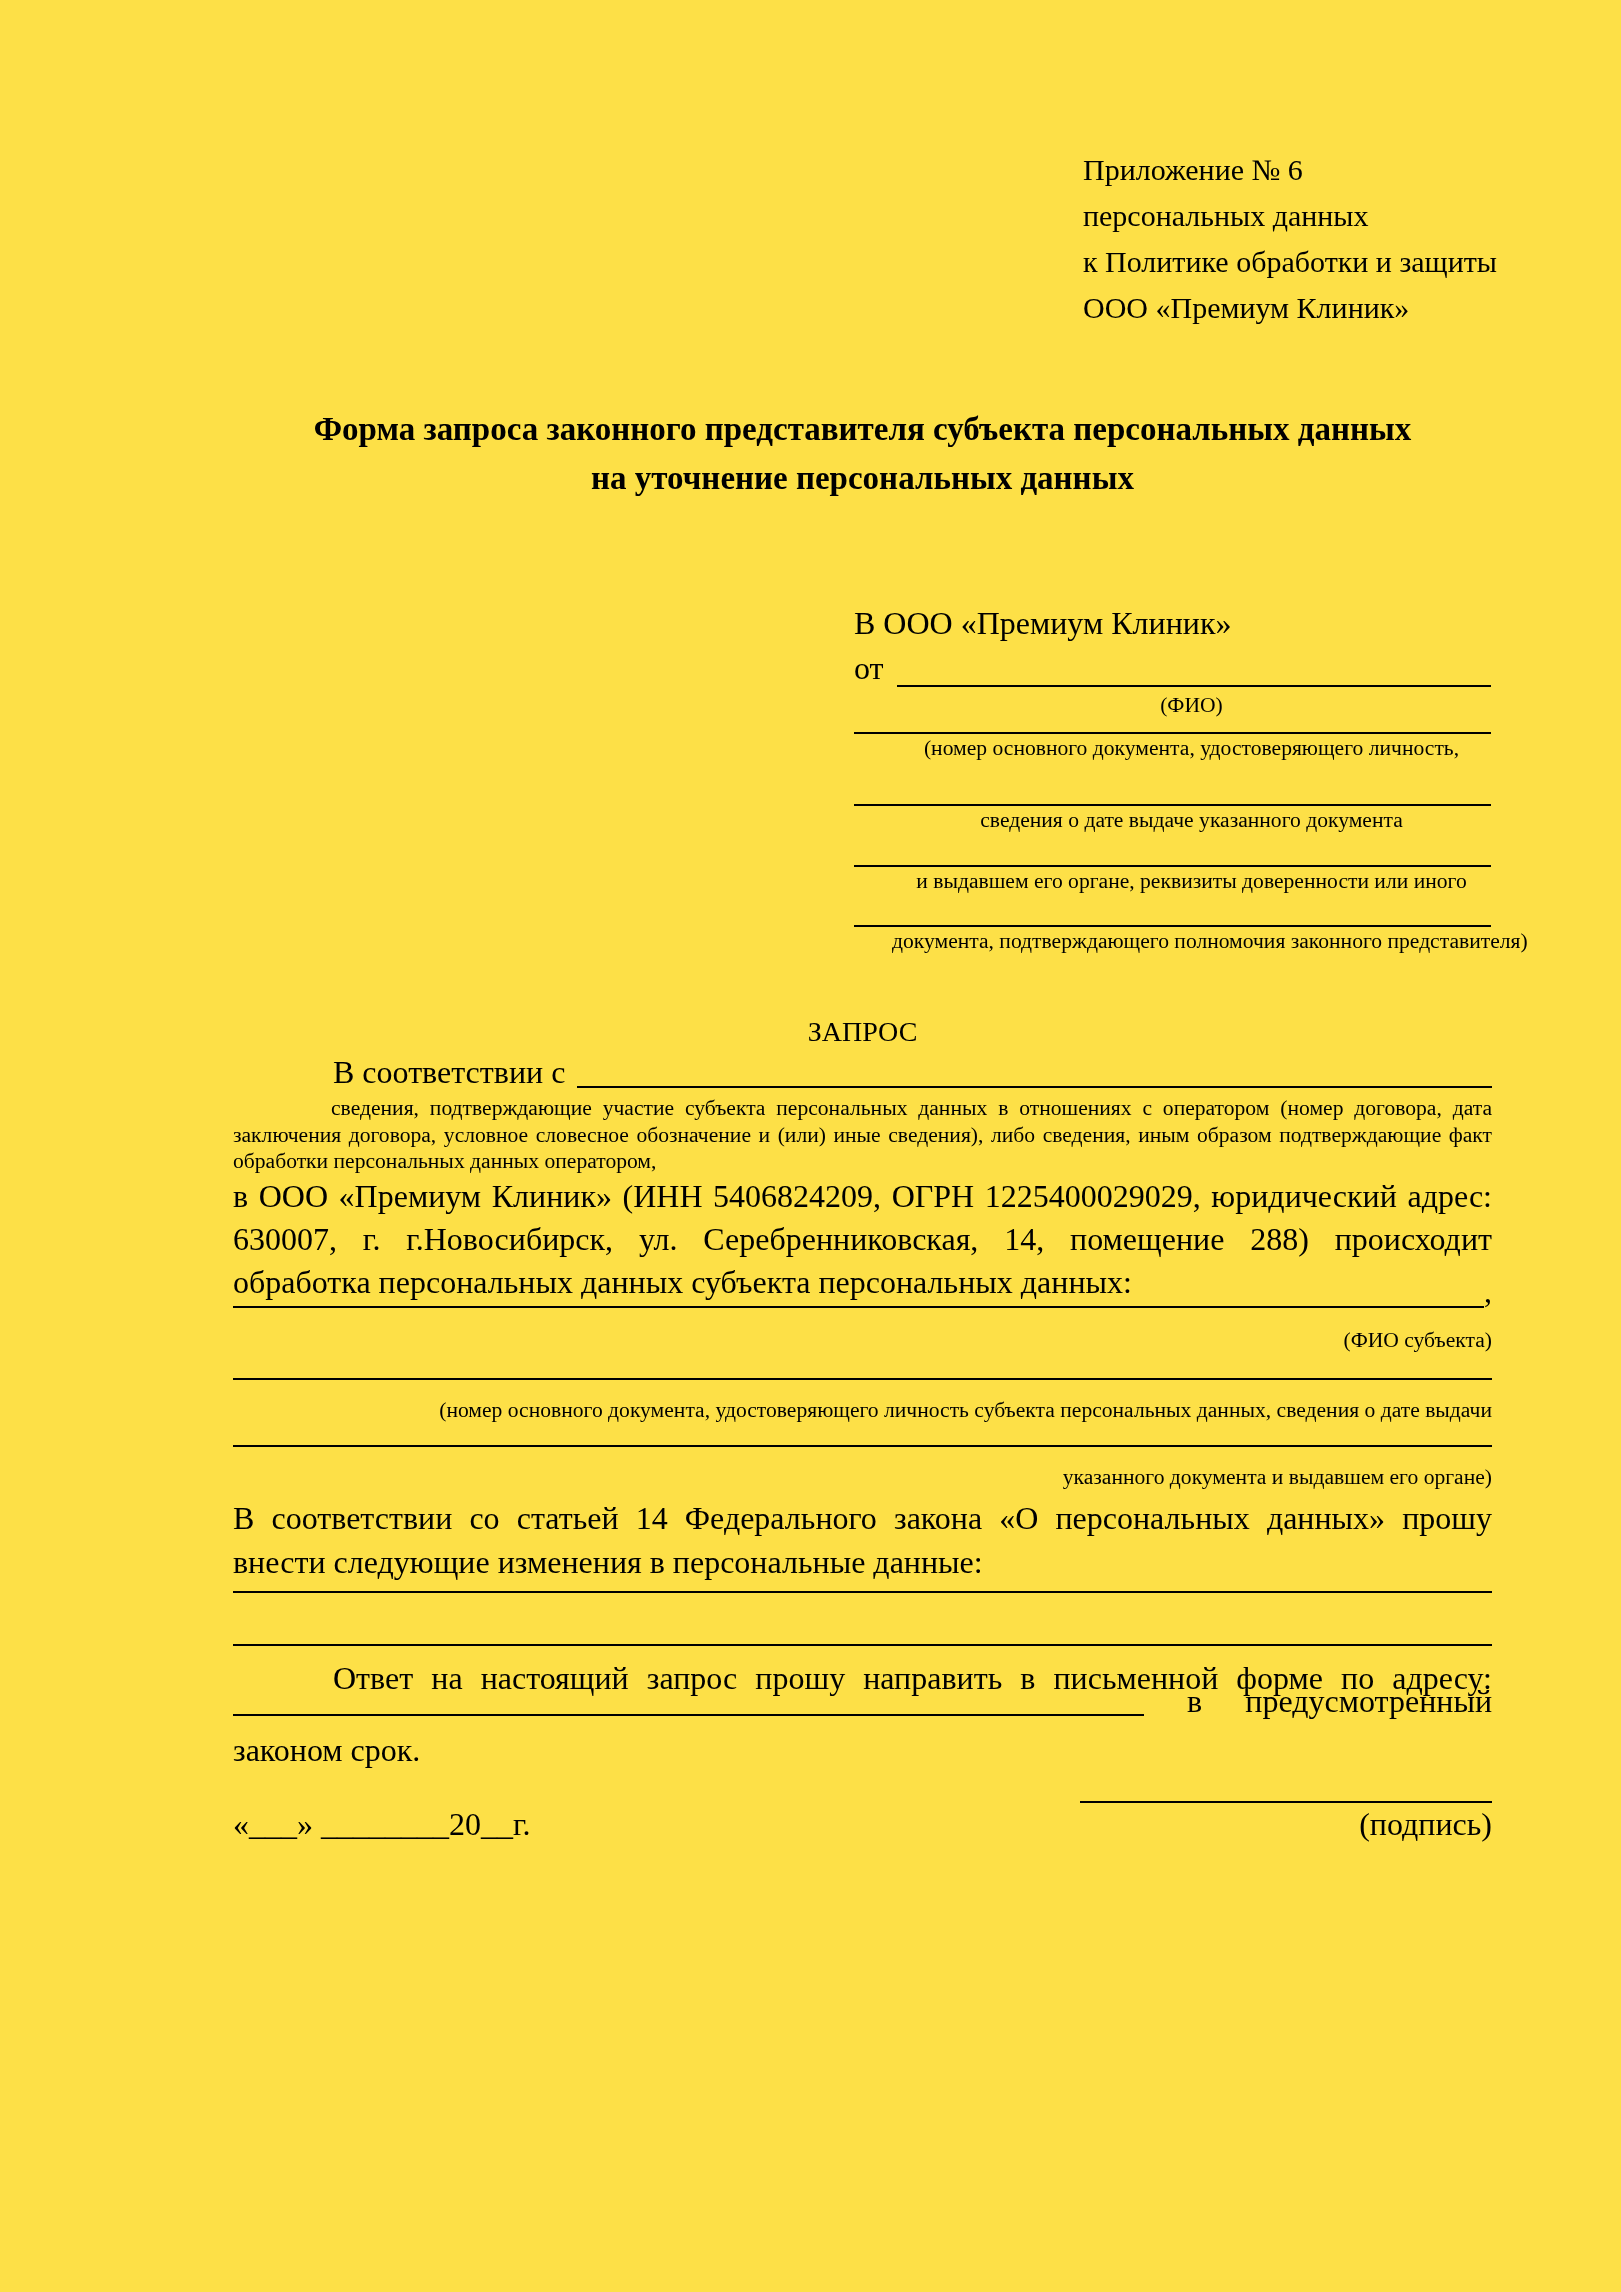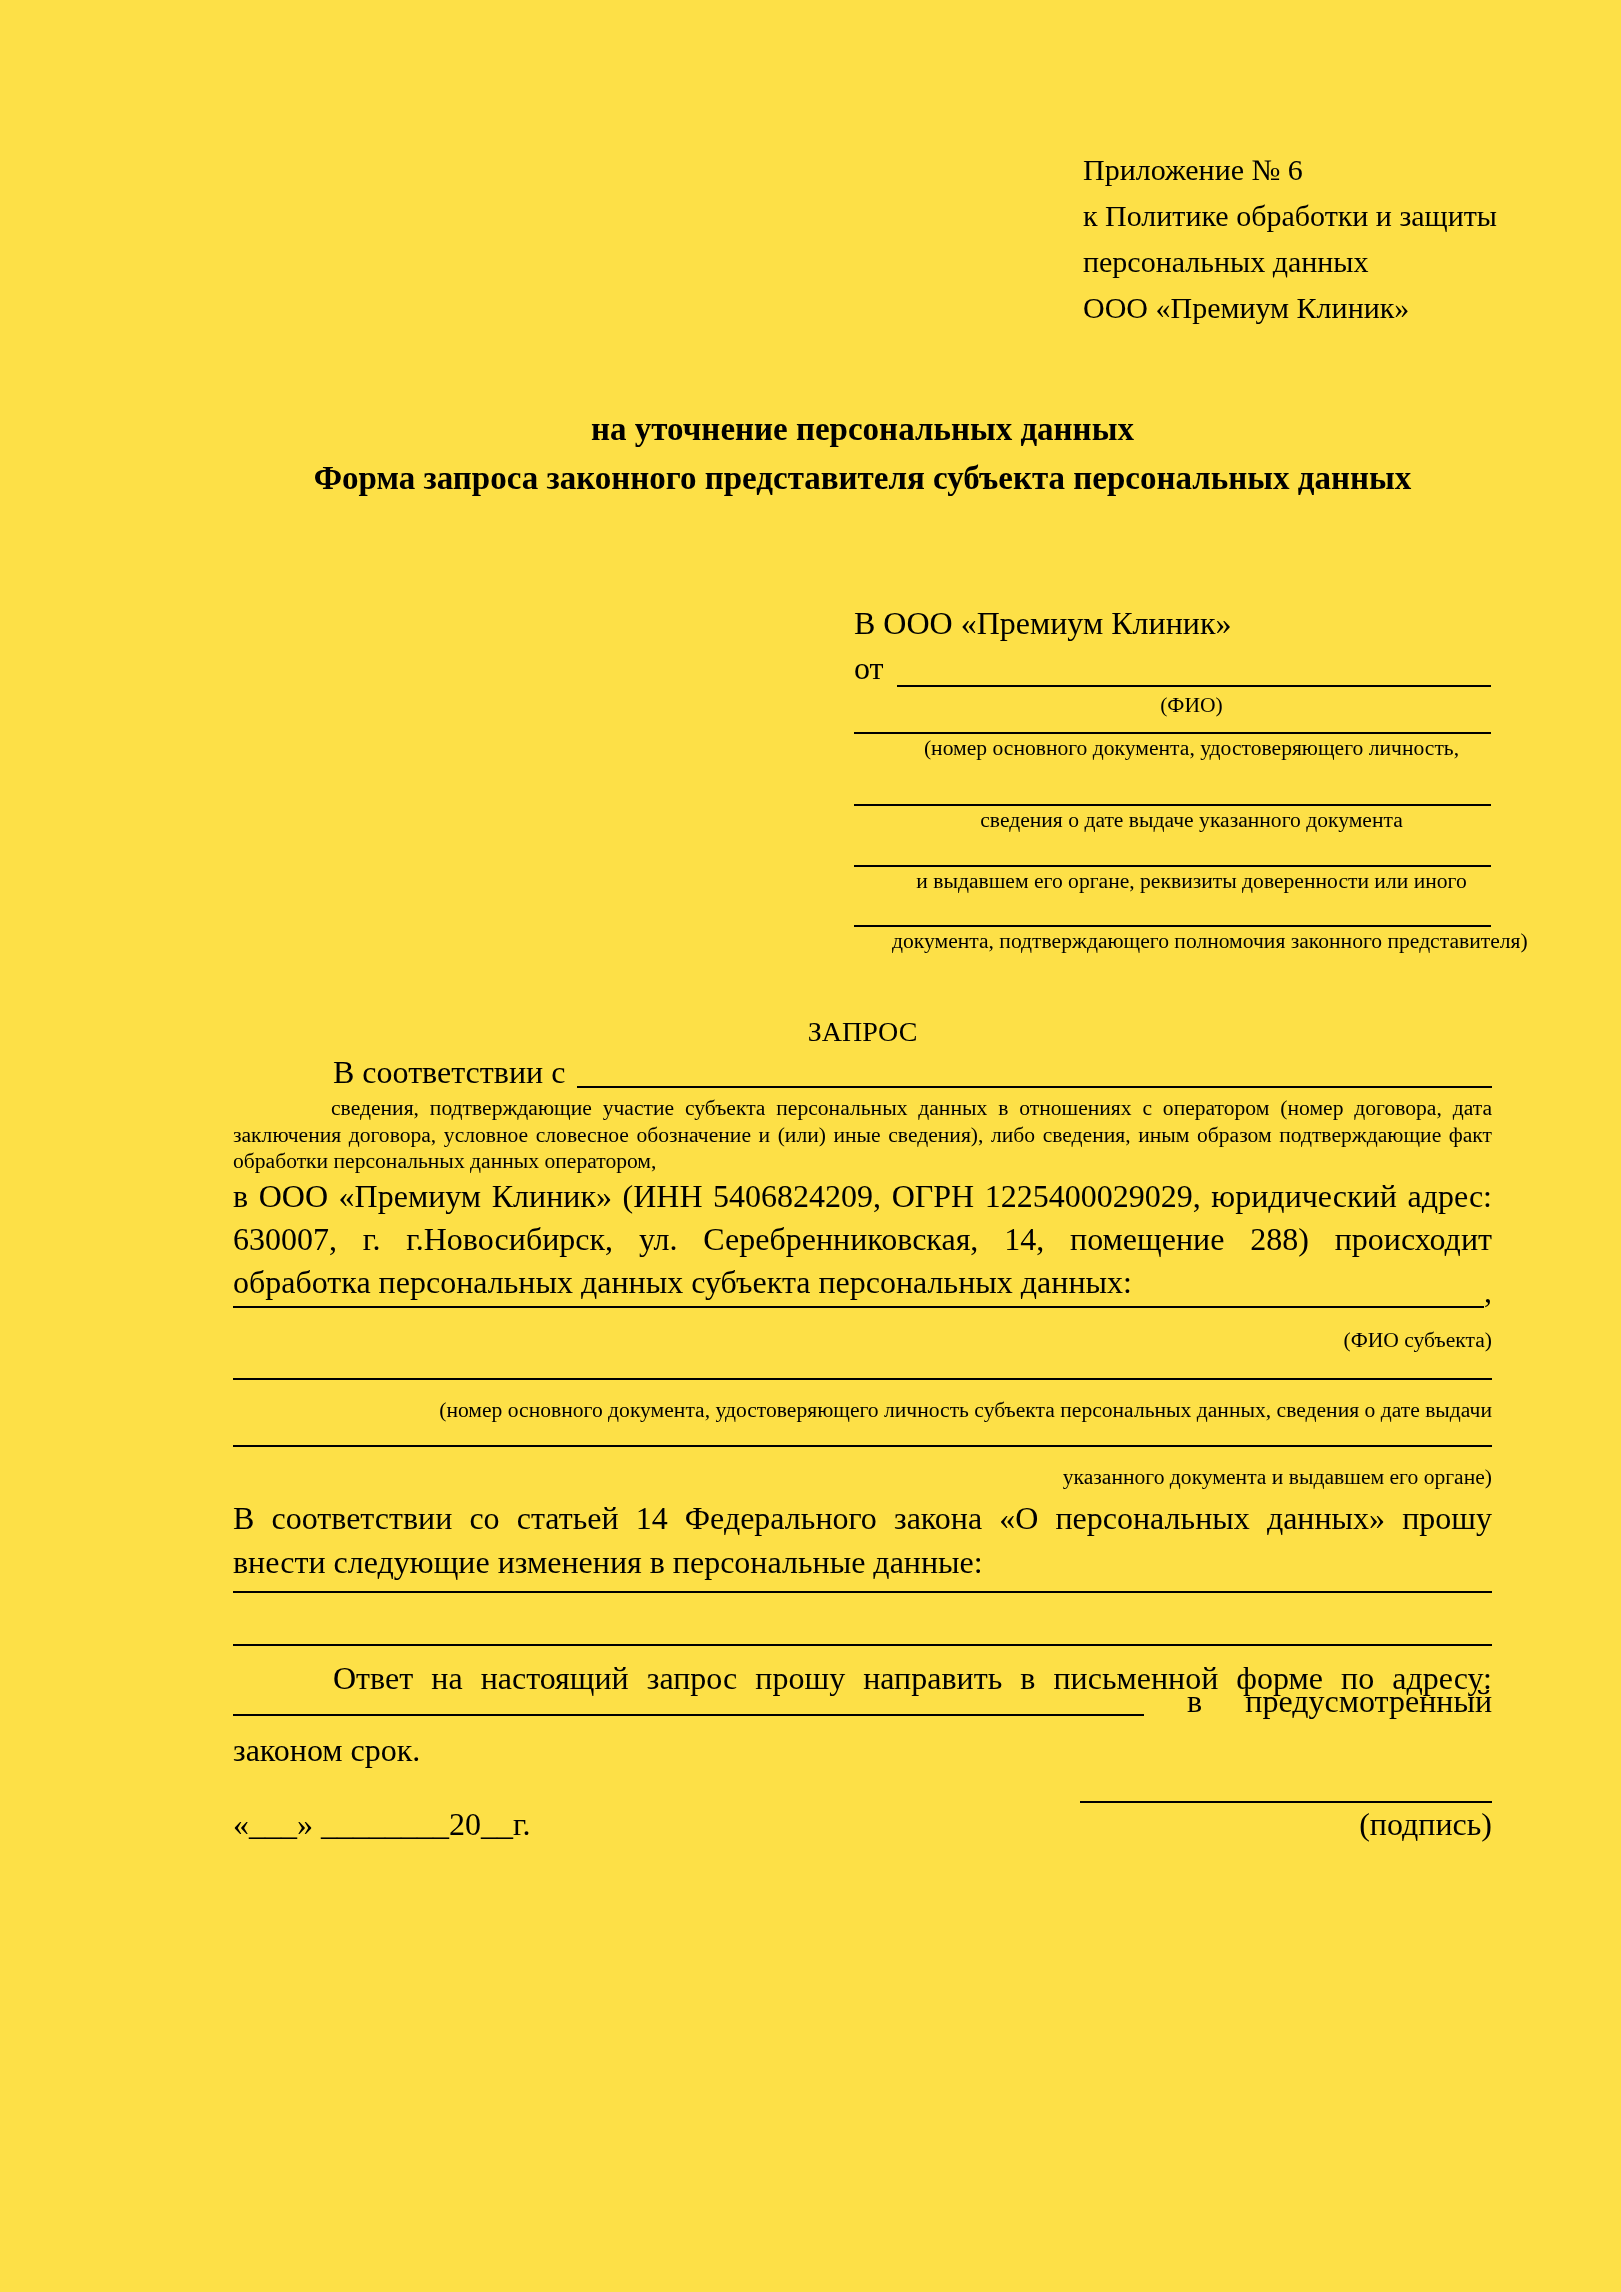--- a/index.html
+++ b/index.html
@@ -135,28 +135,28 @@
   .sig-group { display: flex; align-items: flex-end; flex-direction: column; }
   .sig-line { width: 412px; margin-bottom: 3.9px; }
 </style>
 </head>
 <body>
 
 <div class="page">
 
   <div class="appendix">
     <div>Приложение № 6</div>
+    <div>персональных данных</div>
     <div>к Политике обработки и защиты</div>
-    <div>персональных данных</div>
     <div>ООО «Премиум Клиник»</div>
   </div>
 
   <div class="title">
+    <div>Форма запроса законного представителя субъекта персональных данных</div>
     <div>на уточнение персональных данных</div>
-    <div>Форма запроса законного представителя субъекта персональных данных</div>
   </div>
 
   <div class="addressee">
     <div>В ООО «Премиум Клиник»</div>
     <div class="from-row">
       <span>от</span>
       <span class="ul fill"></span>
     </div>
     <div class="cap">(ФИО)</div>
 

